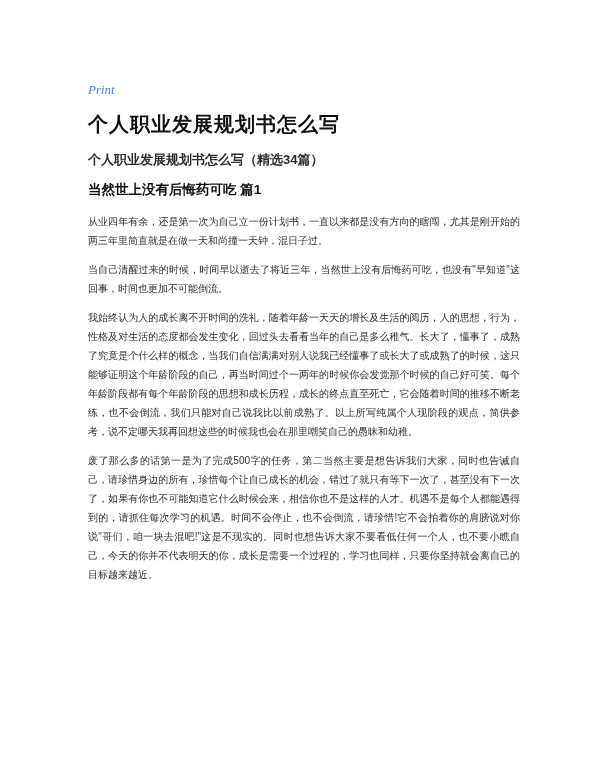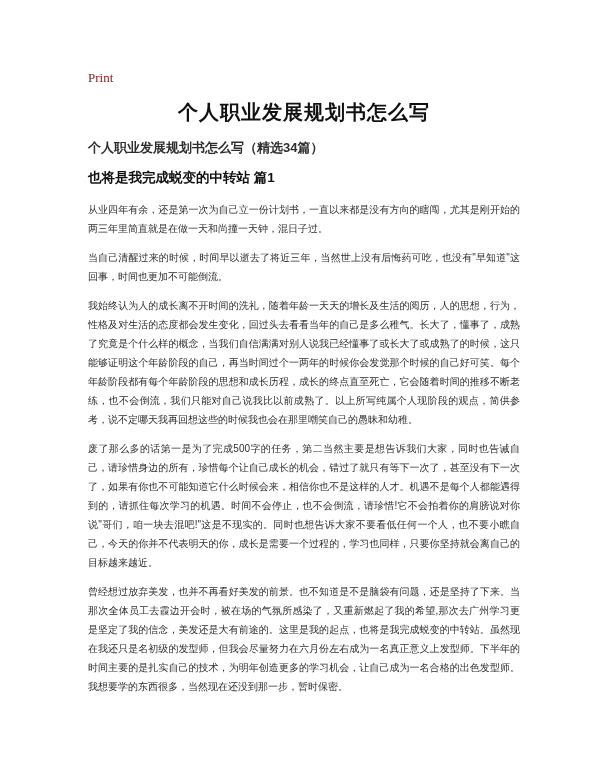--- a/index.html
+++ b/index.html
@@ -19,30 +19,31 @@
   }
   .content {
     position: absolute;
     top: 66px;
     left: 88px;
     width: 432px;
   }
   .print-link {
     font-family: "Liberation Serif", "DejaVu Serif", serif;
     font-size: 13px;
-    color: #7f1d1d;
-    margin: 4px 0 13px 0;
+    color: #3b82f6;
+    margin: 16px 0 13px 0;
     cursor: pointer;
     display: inline-block;
+    font-style: italic;
   }
   .doc-title {
     font-size: 20px;
     font-weight: bold;
     color: #111111;
-    text-align: center;
+    text-align: left;
     letter-spacing: 1px;
     margin: 0 0 15px 0;
     line-height: 26px;
   }
   .doc-subtitle {
     font-size: 13px;
     font-weight: bold;
     color: #2e2e2e;
     margin: 0 0 13px 0;
     line-height: 16px;
@@ -69,23 +70,22 @@
 
 <div class="page">
   <div class="content">
 
     <div class="print-link">Print</div>
 
     <h1 class="doc-title">个人职业发展规划书怎么写</h1>
 
     <div class="doc-subtitle">个人职业发展规划书怎么写（精选34篇）</div>
 
-    <div class="section-heading">也将是我完成蜕变的中转站 篇1</div>
+    <div class="section-heading">当然世上没有后悔药可吃 篇1</div>
 
     <p class="para">从业四年有余，还是第一次为自己立一份计划书，一直以来都是没有方向的瞎闯，尤其是刚开始的两三年里简直就是在做一天和尚撞一天钟，混日子过。</p>
     <p class="para">当自己清醒过来的时候，时间早以逝去了将近三年，当然世上没有后悔药可吃，也没有"早知道"这回事，时间也更加不可能倒流。</p>
     <p class="para">我始终认为人的成长离不开时间的洗礼，随着年龄一天天的增长及生活的阅历，人的思想，行为，性格及对生活的态度都会发生变化，回过头去看看当年的自己是多么稚气。长大了，懂事了，成熟了究竟是个什么样的概念，当我们自信满满对别人说我已经懂事了或长大了或成熟了的时候，这只能够证明这个年龄阶段的自己，再当时间过个一两年的时候你会发觉那个时候的自己好可笑。每个年龄阶段都有每个年龄阶段的思想和成长历程，成长的终点直至死亡，它会随着时间的推移不断老练，也不会倒流，我们只能对自己说我比以前成熟了。以上所写纯属个人现阶段的观点，简供参考，说不定哪天我再回想这些的时候我也会在那里嘲笑自己的愚昧和幼稚。</p>
     <p class="para">废了那么多的话第一是为了完成500字的任务，第二当然主要是想告诉我们大家，同时也告诫自己，请珍惜身边的所有，珍惜每个让自己成长的机会，错过了就只有等下一次了，甚至没有下一次了，如果有你也不可能知道它什么时候会来，相信你也不是这样的人才。机遇不是每个人都能遇得到的，请抓住每次学习的机遇。时间不会停止，也不会倒流，请珍惜!它不会拍着你的肩膀说对你说"哥们，咱一块去混吧!"这是不现实的。同时也想告诉大家不要看低任何一个人，也不要小瞧自己，今天的你并不代表明天的你，成长是需要一个过程的，学习也同样，只要你坚持就会离自己的目标越来越近。</p>
-    <p class="para">曾经想过放弃美发，也并不再看好美发的前景。也不知道是不是脑袋有问题，还是坚持了下来。当那次全体员工去霞边开会时，被在场的气氛所感染了，又重新燃起了我的希望,那次去广州学习更是坚定了我的信念，美发还是大有前途的。这里是我的起点，也将是我完成蜕变的中转站。虽然现在我还只是名初级的发型师，但我会尽量努力在六月份左右成为一名真正意义上发型师。下半年的时间主要的是扎实自己的技术，为明年创造更多的学习机会，让自己成为一名合格的出色发型师。我想要学的东西很多，当然现在还没到那一步，暂时保密。</p>
     
 
   </div>
 </div>
 
 </body></html>

